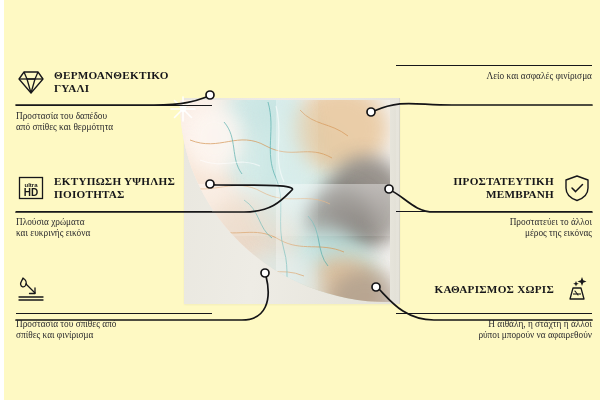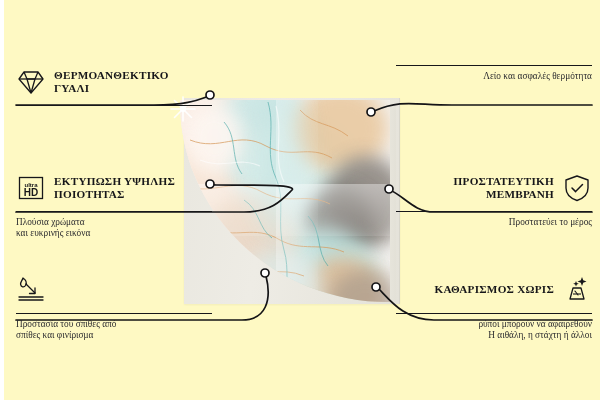--- a/index.html
+++ b/index.html
@@ -158,20 +158,24 @@
           <path d="M22,5 L19,12 L15,26"></path>
           <path d="M11,12 L19,12"></path>
         </g>
       </svg>
       <div class="ttl">
         <div>ΘΕΡΜΟΑΝΘΕΚΤΙΚΟ</div>
         <div>ΓΥΑΛΙ</div>
       </div>
     </div>
     <div class="rule"></div>
+    <div class="desc">
+      <div>Προστασία του δαπέδου</div>
+      <div>από σπίθες και θερμότητα</div>
+    </div>
   </div>
 
   <div class="callout left-col" style="top:168px;">
     <div class="ch">
       <svg class="ico" viewBox="0 0 30 30">
         <rect x="3.5" y="4.5" width="23" height="21" fill="none" stroke="#17171a" stroke-width="1.3"></rect>
         <text x="15" y="13.5" text-anchor="middle" font-family="Liberation Sans, sans-serif" font-size="6" font-weight="700" fill="#17171a">ultra</text>
         <text x="15" y="23" text-anchor="middle" font-family="Liberation Sans, sans-serif" font-size="10" font-weight="700" fill="#17171a">HD</text>
       </svg>
       <div class="ttl">
@@ -201,57 +205,58 @@
     <div class="rule"></div>
     <div class="desc">
       <div>Προστασία του σπίθες από</div>
       <div>σπίθες και φινίρισμα</div>
     </div>
   </div>
 
   <div class="callout right-col" style="top:62px;">
     <div class="rule"></div>
     <div class="desc">
-      <div>Λείο και ασφαλές θερμότητα</div>
+      <div>Λείο και ασφαλές φινίρισμα</div>
       <div></div>
     </div>
   </div>
 
   <div class="callout right-col" style="top:168px;text-align:right;">
     <div class="ch">
       <svg class="ico" viewBox="0 0 30 30">
         <path d="M15,3 L26,7 L26,15 C26,21.5 21,25.5 15,27.5 C9,25.5 4,21.5 4,15 L4,7 Z" fill="none" stroke="#17171a" stroke-width="1.4" stroke-linejoin="round"></path>
         <path d="M10,15 L13.6,18.6 L20.5,11.5" fill="none" stroke="#17171a" stroke-width="1.5" stroke-linecap="round" stroke-linejoin="round"></path>
       </svg>
       <div class="ttl">
         <div>ΠΡΟΣΤΑΤΕΥΤΙΚΗ</div>
         <div>ΜΕΜΒΡΑΝΗ</div>
       </div>
     </div>
     <div class="rule"></div>
     <div class="desc">
-      <div>Προστατεύει το μέρος</div>
+      <div>Προστατεύει το άλλοι</div>
+      <div>μέρος της εικόνας</div>
     </div>
   </div>
 
   <div class="callout right-col" style="top:270px;">
     <div class="ch">
       <svg class="ico" viewBox="0 0 30 30">
         <path d="M11,13 L19,13 L22,24 L8,24 Z" fill="none" stroke="#17171a" stroke-width="1.3" stroke-linejoin="round"></path>
         <path d="M11,19 L19,19" stroke="#17171a" stroke-width="1.1"></path>
         <path d="M13,16 L16,20" stroke="#17171a" stroke-width="1.1" stroke-linecap="round"></path>
         <g fill="#17171a">
           <path d="M20,2 L21.2,5.3 L24.5,6.5 L21.2,7.7 L20,11 L18.8,7.7 L15.5,6.5 L18.8,5.3 Z"></path>
           <path d="M14,6 L14.8,8 L16.8,8.8 L14.8,9.6 L14,11.6 L13.2,9.6 L11.2,8.8 L13.2,8 Z"></path>
         </g>
       </svg>
       <div class="ttl">
         <div>ΚΑΘΑΡΙΣΜΟΣ ΧΩΡΙΣ</div>
       </div>
     </div>
     <div class="rule"></div>
     <div class="desc">
+      <div>Η αιθάλη, η στάχτη ή άλλοι</div>
       <div>ρύποι μπορούν να αφαιρεθούν</div>
-      <div>Η αιθάλη, η στάχτη ή άλλοι</div>
     </div>
   </div>
 
 </div>
 
 </body></html>

